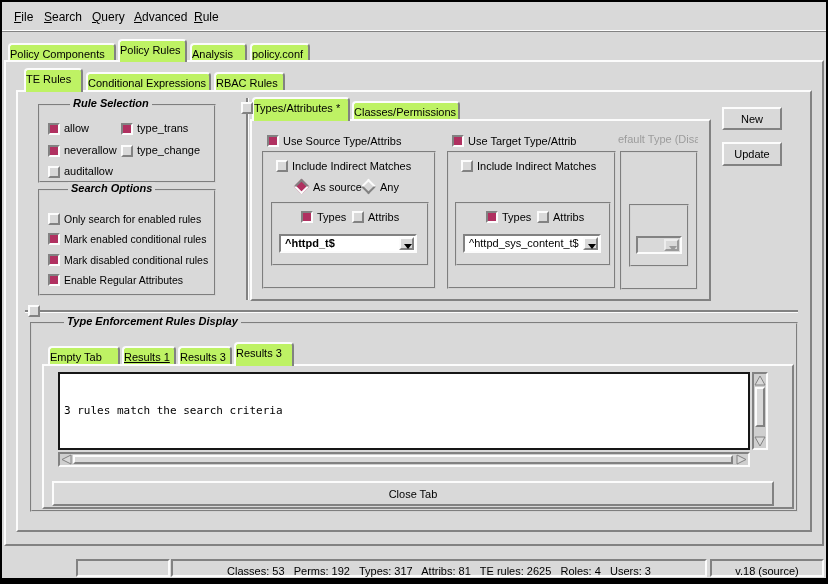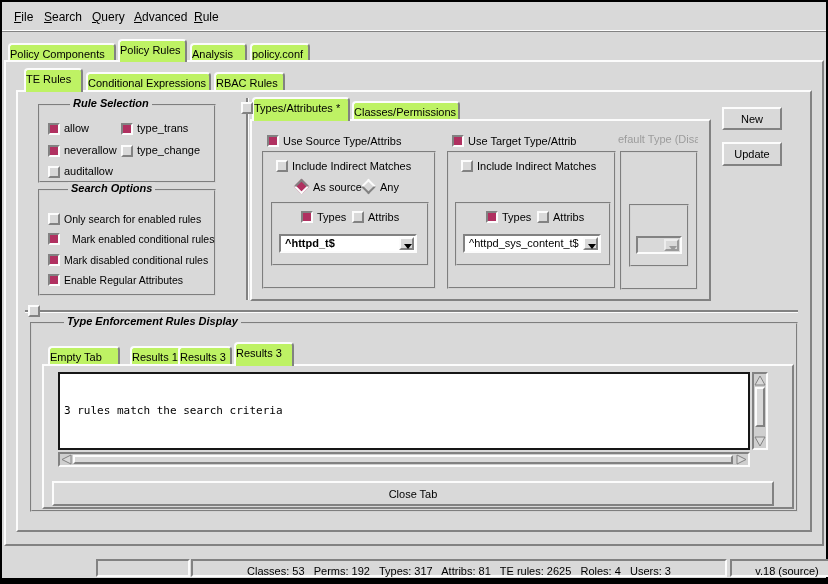--- a/index.html
+++ b/index.html
@@ -7,21 +7,21 @@
   #app {
     position:relative; width:828px; height:584px; background:#d9d9d9;
     font-family:"Liberation Sans", sans-serif; color:#000;
     outline:2px solid #000; outline-offset:-2px; overflow:hidden;
   }
   .abs { position:absolute; }
   .lbl { position:absolute; font-size:11px; line-height:14px; white-space:nowrap; }
   .lbl-sm { position:absolute; font-size:10.5px; line-height:14px; white-space:nowrap; }
   .gt { position:absolute; font-style:italic; font-weight:bold; font-size:11px; line-height:13px;
         background:#d9d9d9; padding:0 3px; white-space:nowrap; z-index:5;margin-left:24px; }
-  .snk    { border:2px solid; border-color:#828282 #fcfcfc #fcfcfc #828282; background:#d9d9d9;margin-left:20px; }
+  .snk    { border:2px solid; border-color:#828282 #fcfcfc #fcfcfc #828282; background:#d9d9d9; }
   .grv { position:absolute; border:2px groove #d2d2d2; }
   .panel { position:absolute; background:#d9d9d9; border:2px solid;
            border-color:#fcfcfc #828282 #828282 #fcfcfc; }
   .tab { position:absolute; background:#bef264; border:2px solid;
          border-color:#fcfcfc #828282 #d9d9d9 #fcfcfc; border-bottom:none;
          border-top-left-radius:4px; border-top-right-radius:4px;
          font-size:11px; text-align:left; padding-top:3px; cursor:default; }
   .tab.sel { z-index:4; }
   .tab.uns { z-index:1; }
   .cb { position:absolute; width:12px; height:12px; }
@@ -96,21 +96,21 @@
 
     <span class="cb off" style="left:48px;  top:166px;"></span>
     <span class="lbl" style="left:64px;  top:164px;">auditallow</span>
 
     <div class="grv" style="left:38px; top:189px; width:178px; height:107px;"></div>
     <span class="gt" style="left:44px; top:182px;">Search Options</span>
 
     <span class="cb off" style="left:48px; top:213px;"></span>
     <span class="lbl-sm" style="left:64px; top:212px;">Only search for enabled rules</span>
     <span class="cb on" style="left:48px; top:233px;"></span>
-    <span class="lbl-sm" style="left:72px; top:232px;">Mark enabled conditional rules</span>
+    <span class="lbl-sm" style="left:64px; top:232px;">Mark enabled conditional rules</span>
     <span class="cb on" style="left:48px; top:254px;"></span>
     <span class="lbl-sm" style="left:64px; top:253px;">Mark disabled conditional rules</span>
     <span class="cb on" style="left:48px; top:274px;"></span>
     <span class="lbl-sm" style="left:64px; top:273px;">Enable Regular Attributes</span>
 
     <div class="sash-v" style="left:246px; top:98px; height:202px;"></div>
     <div class="handle" style="left:241px; top:102px;"></div>
 
     <div class="tab uns" style="left:352px; top:101px; width:108px; height:18px; z-index:1;">Classes/Permissions</div>
     <div class="tab sel" style="left:252px; top:97px;  width:98px;  height:24px; z-index:4;">Types/Attributes *</div>
@@ -176,21 +176,21 @@
     <button class="btn" style="left:722px; top:107px; width:60px; height:23px;">New</button>
     <button class="btn" style="left:722px; top:142px; width:60px; height:24px;">Update</button>
 
     <div class="sash-h" style="left:25px; top:310px; width:773px;"></div>
     <div class="handle" style="left:28px; top:305px;"></div>
 
     <div class="grv" style="left:30px; top:322px; width:768px; height:190px;"></div>
     <span class="gt" style="left:40px; top:315px;">Type Enforcement Rules Display</span>
 
     <div class="tab uns" style="left:48px;  top:346px; width:72px; height:18px; z-index:1;">Empty Tab</div>
-    <div class="tab uns" style="left:130px; top:346px; width:54px; height:18px; z-index:1;">Results 1</div>
+    <div class="tab uns" style="left:122px; top:346px; width:54px; height:18px; z-index:1;text-decoration:underline;">Results 1</div>
     <div class="tab uns" style="left:178px; top:346px; width:54px; height:18px; z-index:1;">Results 3</div>
     <div class="tab sel" style="left:234px; top:342px; width:60px; height:24px; z-index:4;">Results 3</div>
     <div class="panel" style="left:42px; top:364px; width:752px; height:145px; z-index:2;"></div>
 
     <div class="abs" style="left:0; top:0; z-index:3;">
 
       <div class="abs mono" style="left:58px; top:372px; width:692px; height:78px; background:#fff; border:2px solid #161616; padding:2px 4px; overflow:hidden;">
         <div>3 rules match the search criteria</div>
         <div>&nbsp;</div>
         

